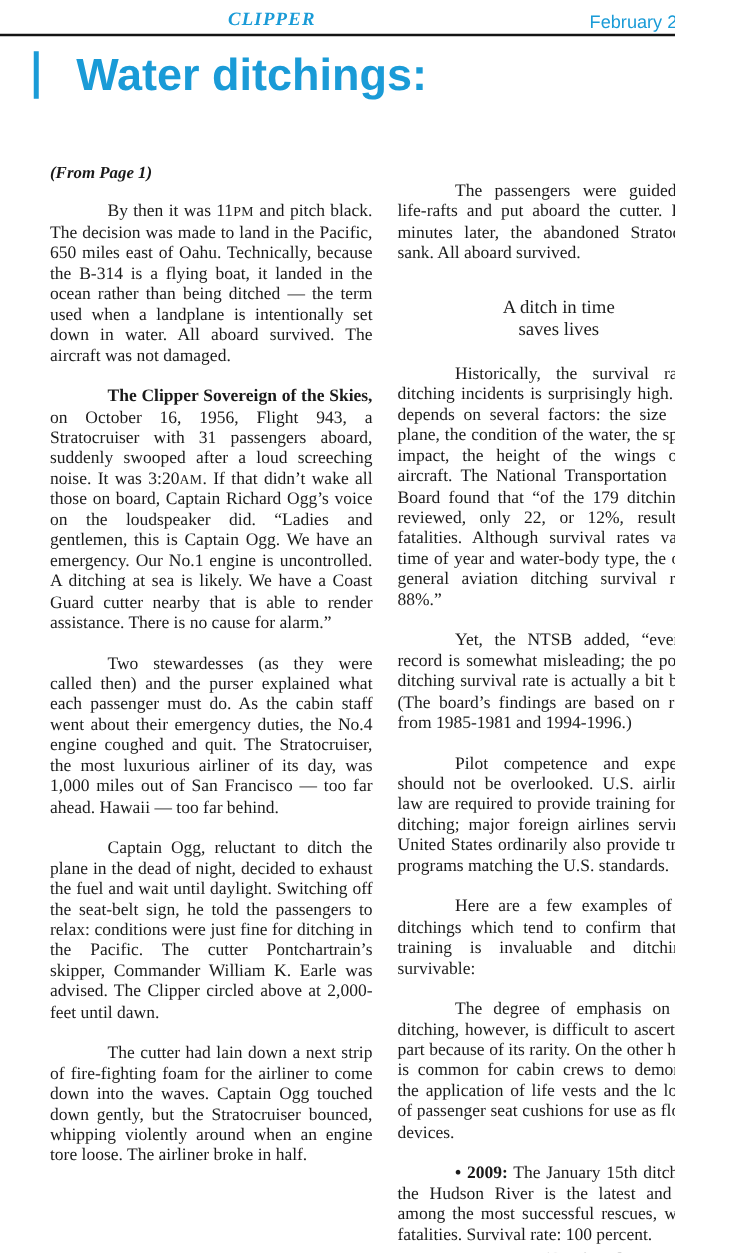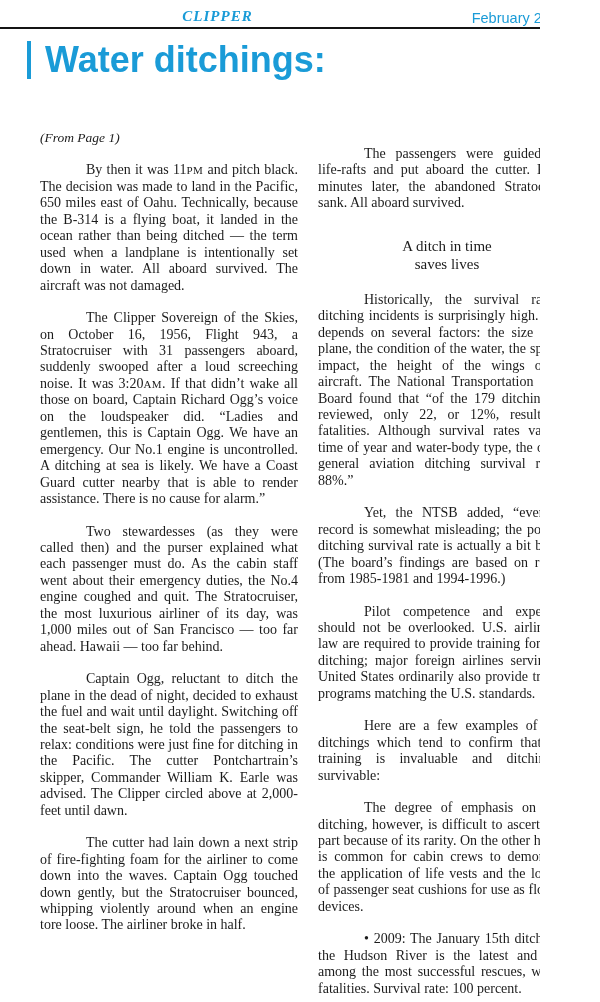--- a/index.html
+++ b/index.html
@@ -17,42 +17,42 @@
     font-size:15px; letter-spacing:1px; color:var(--accent);
   }
   .issue-date {
     position:absolute; right:34px; top:4px;
     font-family:"Liberation Sans", sans-serif; font-weight:normal;
     font-size:14.5px; color:var(--accent);
   }
   .header-rule { position:absolute; top:27px; left:0; width:600px; height:2px; background:#141414; }
 
   
-  .title-block { position:absolute; top:41px; left:27px; display:flex; align-items:stretch; }
+  .title-block { position:absolute; top:41px; left:27px; display:flex; align-items:stretch;gap:16px; }
   .title-accent-bar { width:4px; background:var(--accent); margin-right:14px; }
   .article-title {
     margin:0; font-family:"Liberation Sans", sans-serif; font-weight:bold;
     font-size:36px; line-height:38px; color:var(--accent); letter-spacing:0;
   }
 
   
   .columns { position:absolute; top:130px; left:40px; width:536px; display:flex; gap:20px; }
   .col {
     width:258px; font-size:14px; line-height:16.45px; text-align:justify;
     hyphens:auto; -webkit-hyphens:auto;
   }
   .col p { margin:0; }
   p.para { text-indent:46px;margin-top:16px; }
   p.note-left  { font-weight:bold; font-style:italic; font-size:13.5px; text-align:left; }
   p.note-right { font-weight:bold; font-style:italic; font-size:13.5px; text-align:right; margin-top:2px; }
   h3.section-heading {
     margin:25px 0 19px; text-align:center; font-size:15px; line-height:18px;
     font-weight:normal; text-indent:0;
   }
-  .b { font-weight:normal; }
+  .b { font-weight:bold; }
   .i { font-style:italic; }
   .sc { font-size:11px; letter-spacing:0.4px; }
 </style>
 </head>
 <body>
 
 <div class="page">
 
   <div class="running-header">
     <div class="masthead">CLIPPER</div>

